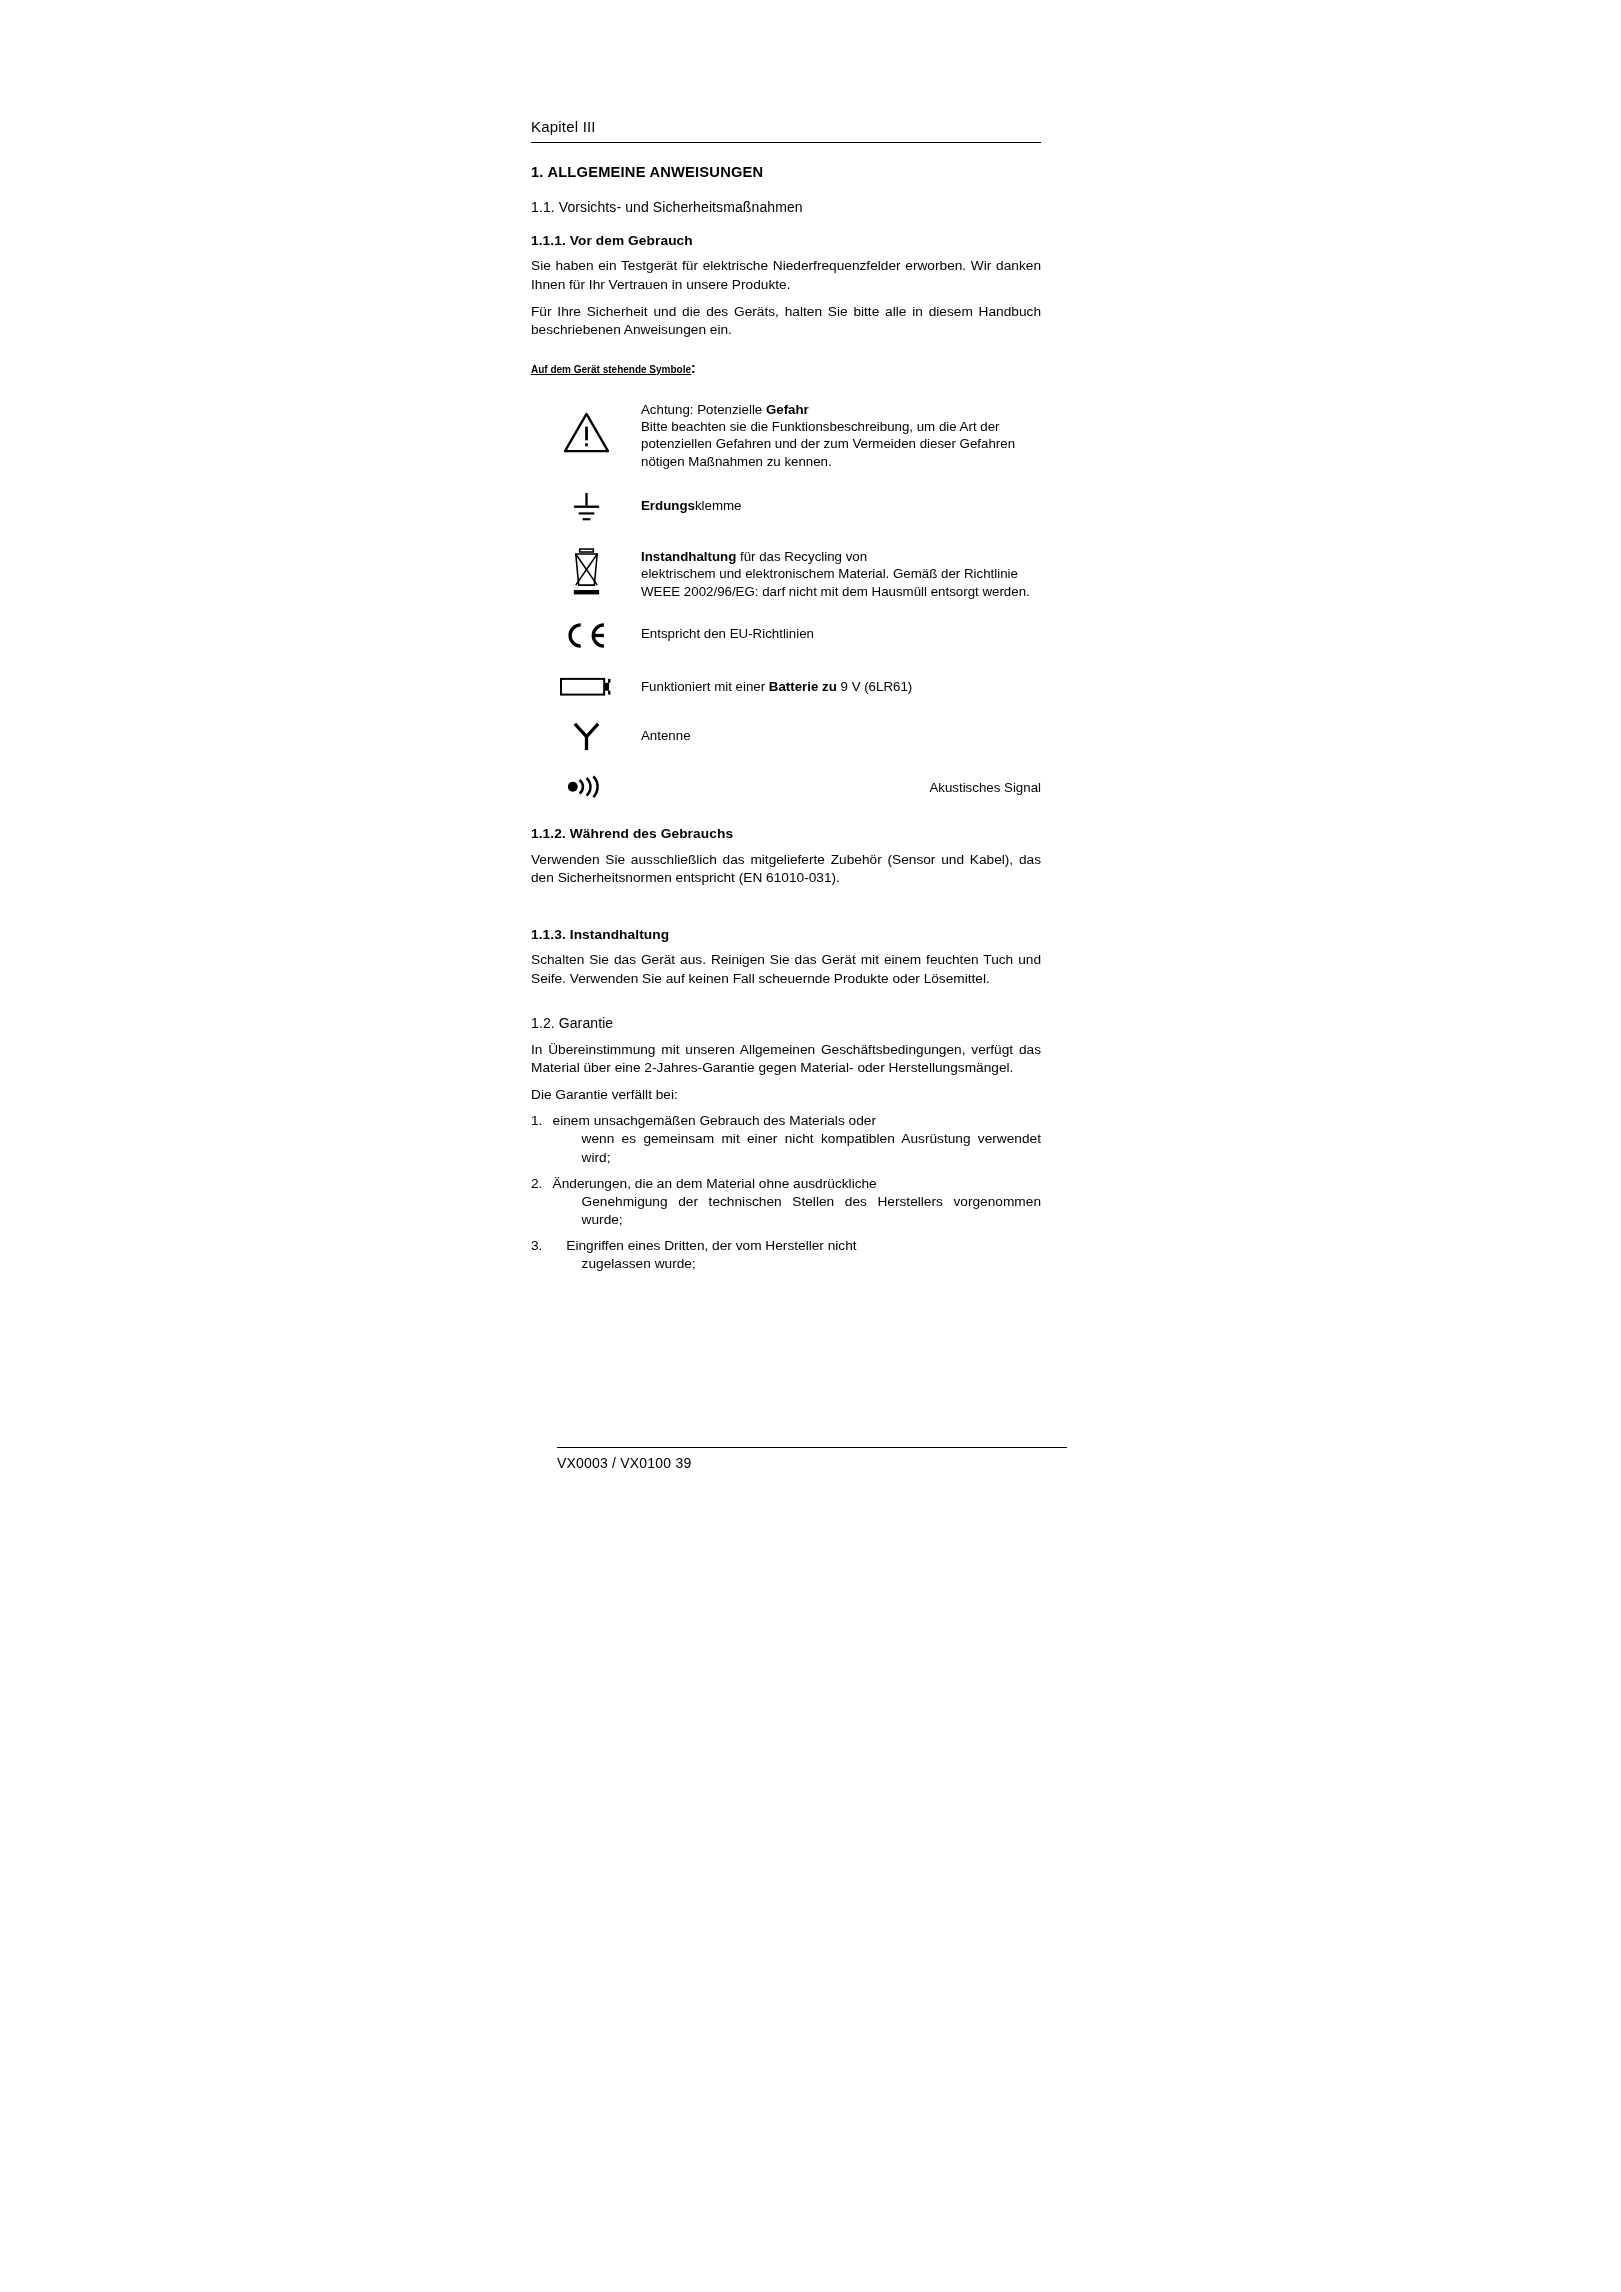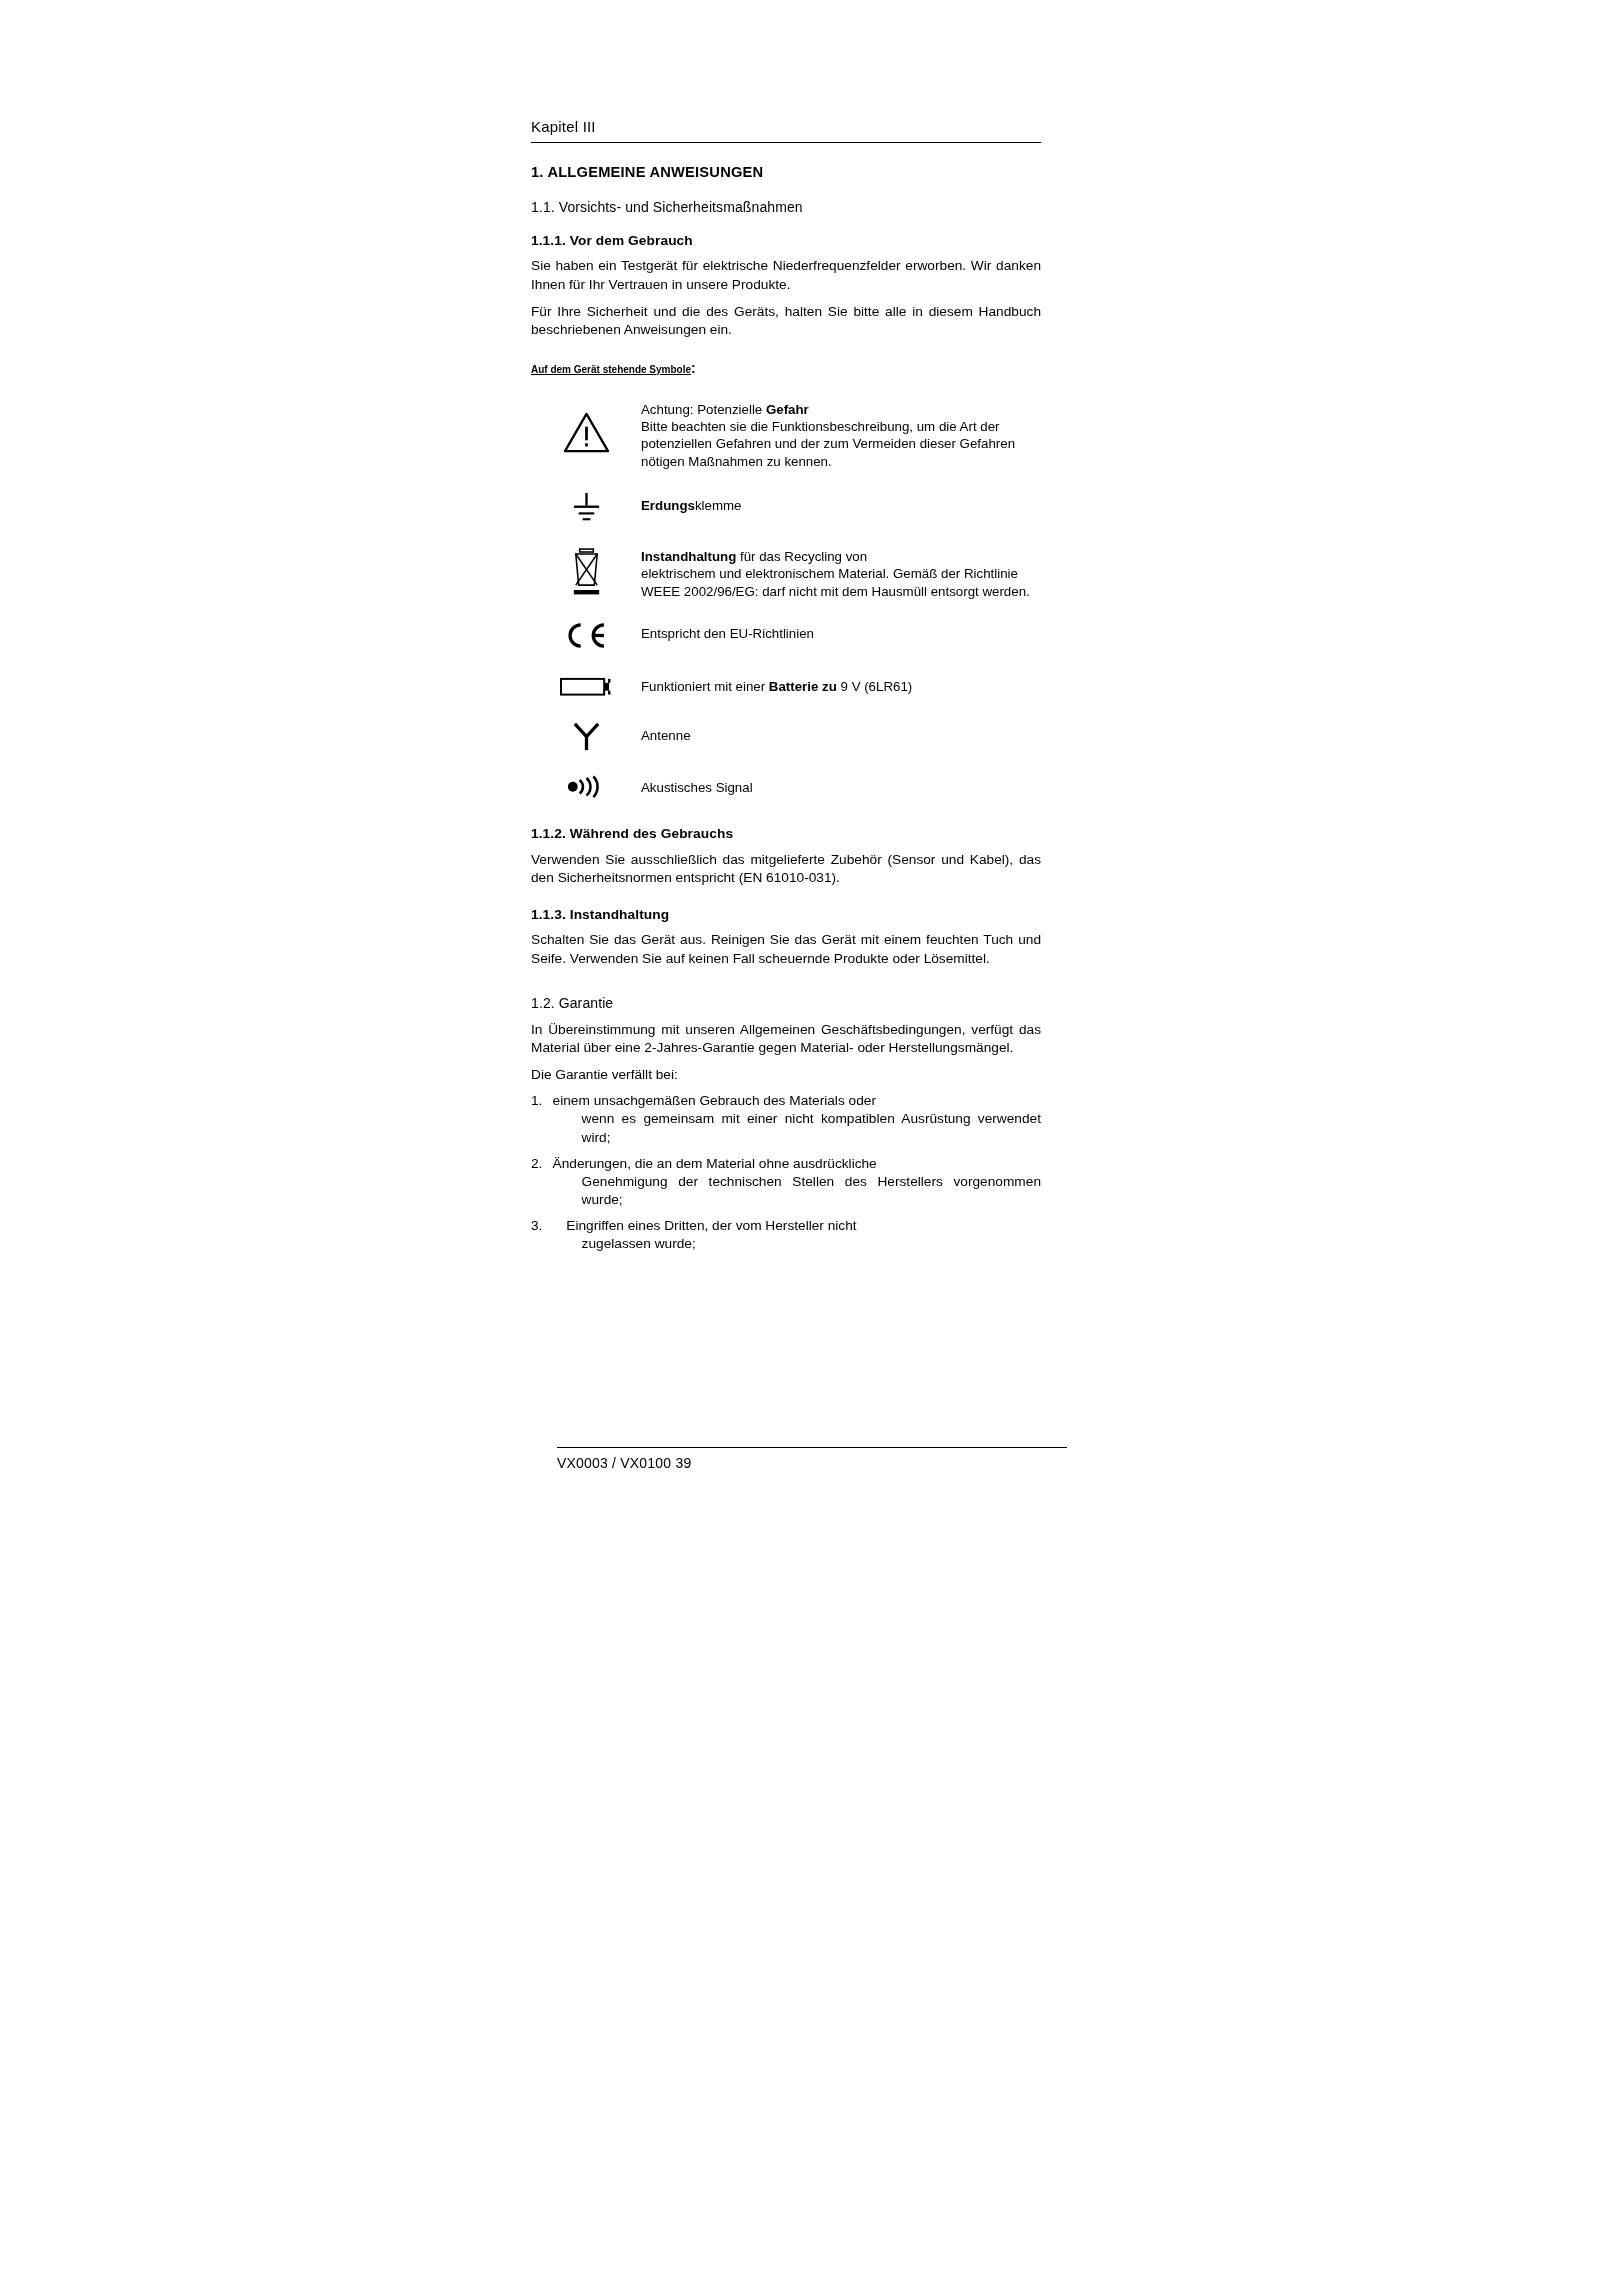--- a/index.html
+++ b/index.html
@@ -273,32 +273,32 @@
           <td class="sym-cell">
             <div class="sym-wrap" style="padding-top:3.9px;">
               <svg width="47" height="23.5" viewBox="0 0 48 24">
                 <circle cx="10" cy="12" r="5" fill="#000"></circle>
                 <path d="M17 5 A9 9 0 0 1 17 19" fill="none" stroke="#000" stroke-width="2.6"></path>
                 <path d="M24 3 A12 12 0 0 1 24 21" fill="none" stroke="#000" stroke-width="2.6"></path>
                 <path d="M31 1.5 A15 15 0 0 1 31 22.5" fill="none" stroke="#000" stroke-width="2.6"></path>
               </svg>
             </div>
           </td>
-          <td class="sym-desc" style="padding-top:7.8px;">
+          <td class="sym-desc" style="padding-top:7.8px;text-align:right;">
             <div>Akustisches Signal</div>
           </td>
         </tr>
 
       </tbody>
     </table>
 
     <h3 class="sec" style="margin-top:27.4px;">1.1.2.  Während des Gebrauchs</h3>
     <p class="body first">Verwenden Sie ausschließlich das mitgelieferte Zubehör (Sensor und Kabel), das den Sicherheitsnormen entspricht (EN 61010-031).</p>
 
-    <h3 class="sec" style="margin-top:19px;">1.1.3.  Instandhaltung</h3>
+    <h3 class="sec" style="margin-top:39px;">1.1.3.  Instandhaltung</h3>
     <p class="body first">Schalten Sie das Gerät aus. Reinigen Sie das Gerät mit einem feuchten Tuch und Seife.  Verwenden Sie auf keinen Fall scheuernde Produkte oder Lösemittel.</p>
 
     <h2 class="sec" style="margin-top:27.4px;">1.2.  Garantie</h2>
     <p class="body first">In Übereinstimmung mit unseren Allgemeinen Geschäftsbedingungen, verfügt das Material über eine 2-Jahres-Garantie gegen Material- oder Herstellungsmängel.</p>
     <p class="body">Die Garantie verfällt bei:</p>
 
     <div class="list-item">
       <span class="list-num">1.</span>
       <span>einem unsachgemäßen Gebrauch des Materials oder</span>
       <span class="indent-line">wenn es gemeinsam mit einer nicht kompatiblen Ausrüstung verwendet wird;</span>

